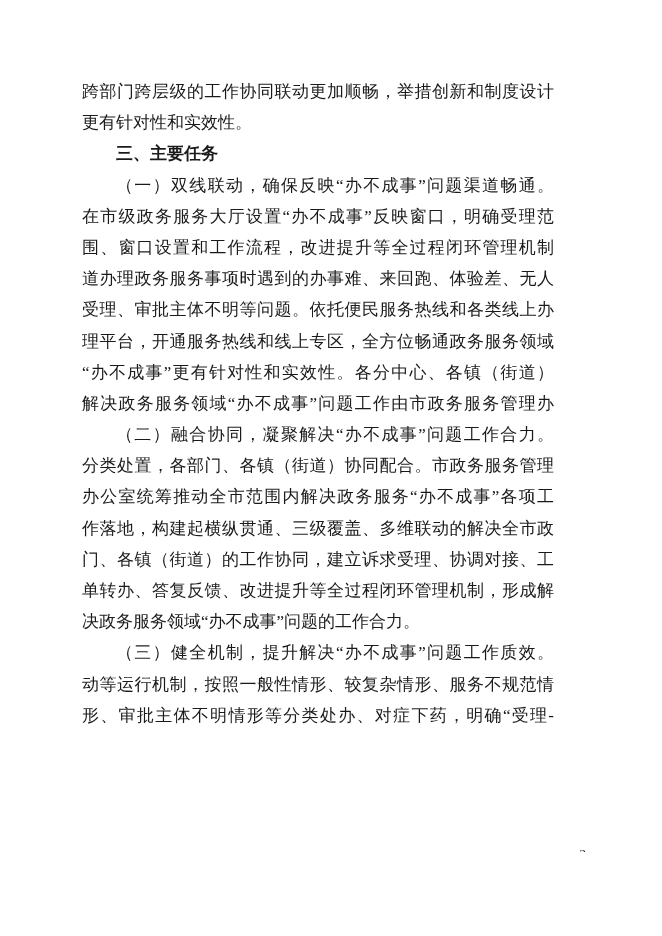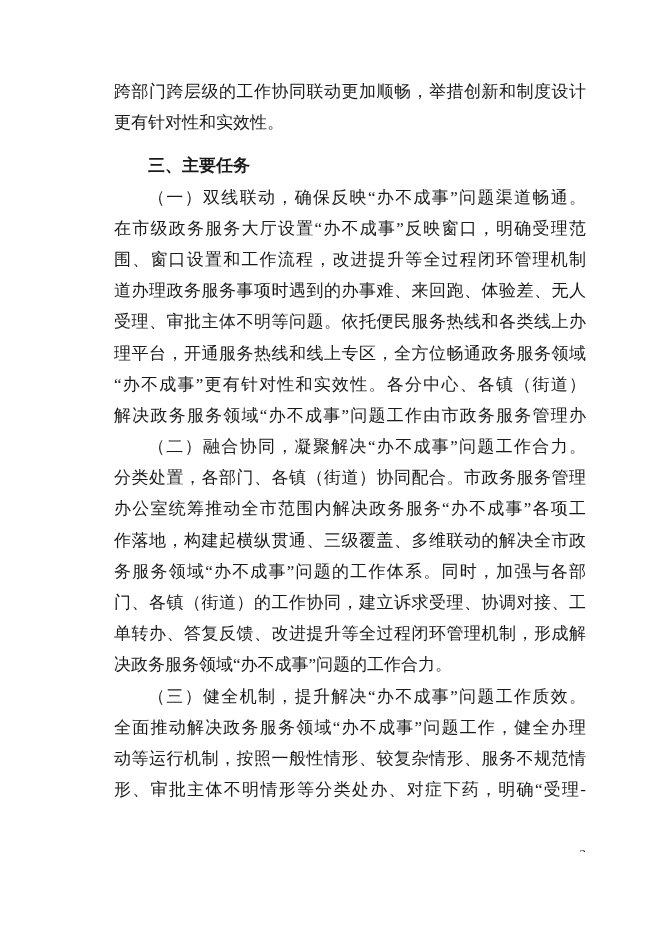--- a/index.html
+++ b/index.html
@@ -6,41 +6,40 @@
   html, body { width: 662px; height: 936px; }
   body {
     background: #ffffff;
     font-family: "Liberation Serif", "DejaVu Serif", serif;
   }
   .page {
     position: relative;
     width: 662px;
     height: 852px;
     background: #ffffff;
-    padding: 76px 95px 0 114px;
+    padding: 76px 95px 0 82px;
     color: #1a1a1a;
     overflow: hidden;
   }
   .text-block { width: 472px; }
   .line {
     font-size: 17px;
     line-height: 31.2px;
     height: 31.2px;
     text-align: justify;
     text-justify: inter-character;
     white-space: normal;
     overflow: hidden;
   }
   .line.fill { text-align-last: justify; }
   .indent { text-indent: 34px; }
   .heading {
     font-weight: bold;
     text-align: left;
     text-align-last: left;
-    margin-top: 12px;
   }
   .page-number {
     position: absolute;
     top: 846px;
     right: 76px;
     font-size: 13px;
     color: #1a1a1a;
   }
 </style>
 </head>
@@ -65,29 +64,27 @@
       <div class="line fill">理平台，开通服务热线和线上专区，全方位畅通政务服务领域</div>
       <div class="line fill">“办不成事”更有针对性和实效性。各分中心、各镇（街道）</div>
     </div>
 
     <div>
       <div class="line fill">解决政务服务领域“办不成事”问题工作由市政务服务管理办</div>
       <div class="line indent fill">（二）融合协同，凝聚解决“办不成事”问题工作合力。</div>
       <div class="line fill">分类处置，各部门、各镇（街道）协同配合。市政务服务管理</div>
       <div class="line fill">办公室统筹推动全市范围内解决政务服务“办不成事”各项工</div>
       <div class="line fill">作落地，构建起横纵贯通、三级覆盖、多维联动的解决全市政</div>
-      <div class="line fill">务服务领域“办不成事”问题的工作体系。同时，加强与各部</div>
       <div class="line fill">门、各镇（街道）的工作协同，建立诉求受理、协调对接、工</div>
       <div class="line fill">单转办、答复反馈、改进提升等全过程闭环管理机制，形成解</div>
       <div class="line">决政务服务领域“办不成事”问题的工作合力。</div>
     </div>
 
     <div>
       <div class="line indent fill">（三）健全机制，提升解决“办不成事”问题工作质效。</div>
-      <div class="line fill">全面推动解决政务服务领域“办不成事”问题工作，健全办理</div>
       <div class="line fill">动等运行机制，按照一般性情形、较复杂情形、服务不规范情</div>
       <div class="line fill">形、审批主体不明情形等分类处办、对症下药，明确“受理-</div>
     </div>
 
   </div>
 
   <div class="page-number">2</div>
 </div>
 
 </body></html>

